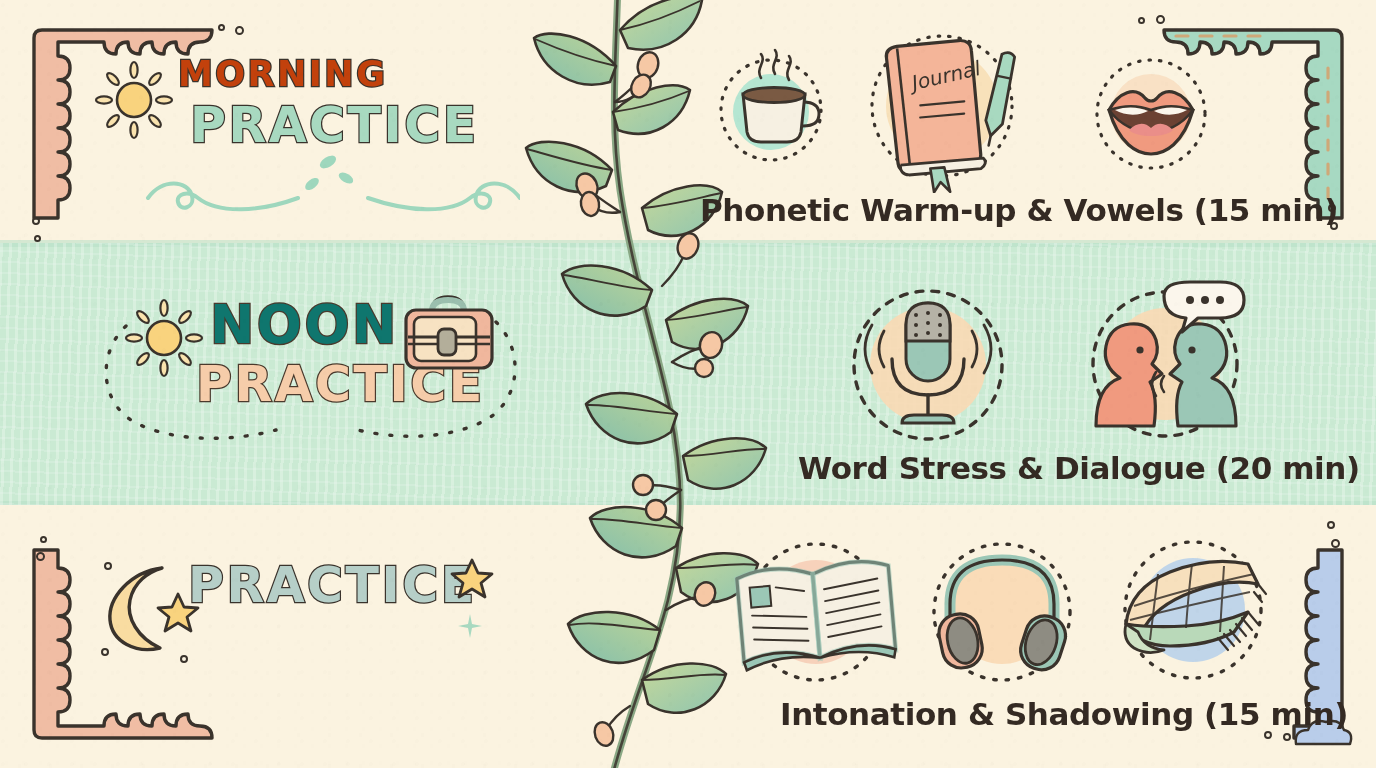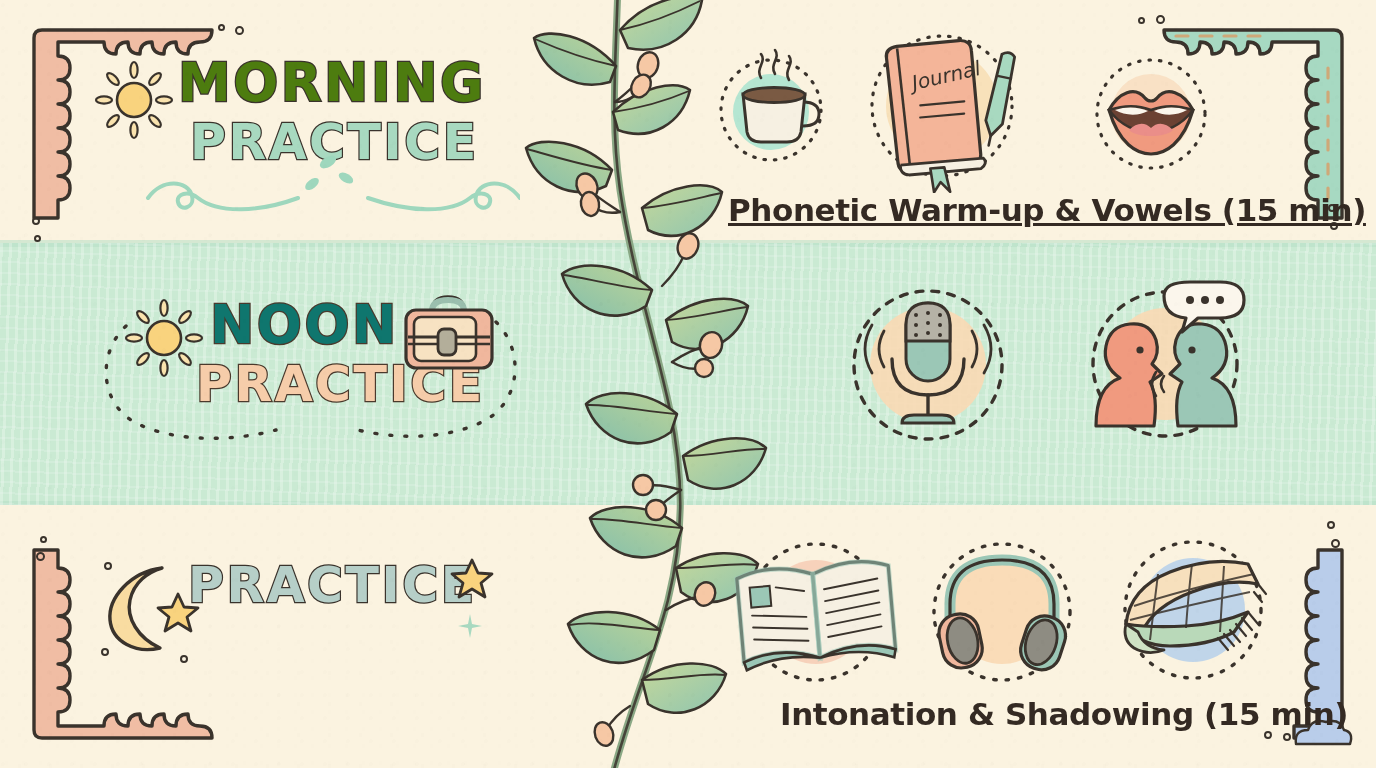--- a/index.html
+++ b/index.html
@@ -62,22 +62,22 @@
     font-weight: 700;
     letter-spacing: 2.5px;
     line-height: .96;
     text-transform: uppercase;
   }
   .title-line { display: block; white-space: nowrap; }
 
   
   #morning-title { left: 178px; top: 58px; }
   #morning-title .l1 {
-    font-size: 53px;
-    color: #4d7c0f;
+    font-size: 35px;
+    color: #c2410c;
     -webkit-text-stroke: 2.4px #3a332c;
     paint-order: stroke fill;
   }
   #morning-title .l2 {
     font-size: 49px;
     color: #a8d9c0;
     -webkit-text-stroke: 2.4px #3a332c;
     paint-order: stroke fill;
     margin-top: 10px; margin-left: 12px;
   }
@@ -117,21 +117,21 @@
   
   .caption {
     position: absolute;
     font-family: "DejaVu Sans", sans-serif;
     font-weight: 700;
     font-size: 31px;
     letter-spacing: -.4px;
     color: #342a23;
     white-space: nowrap;
   }
-  #cap-morning { left: 728px; top: 192px; text-decoration: underline; }
+  #cap-morning { left: 700px; top: 192px; }
   #cap-noon    { left: 798px; top: 450px; }
   #cap-evening { left: 780px; top: 696px; text-align: center; }
 
   
   .icon-badge { position: absolute; }
   .icon-badge svg { display: block; }
 
   
   .dot { position: absolute; border-radius: 50%; border: 2.2px solid #3a332c; }
 </style>
@@ -465,20 +465,21 @@
 
       <path d="M96 18 Q96 4 122 4 L152 4 Q176 4 176 22 Q176 40 152 40 L130 40 L114 54 L118 40 Q96 38 96 18 Z" fill="#fbf6ec" stroke="#3a332c" stroke-width="3.2" stroke-linejoin="round"></path>
       <g fill="#3a332c">
         <circle cx="122" cy="22" r="4"></circle>
           <circle cx="137" cy="22" r="4"></circle>
           <circle cx="152" cy="22" r="4"></circle>
       </g>
     </svg>
   </div>
 
+  <div class="caption" id="cap-noon">Word Stress &amp; Dialogue (20 min)</div>
 
   <div class="title-block title-text" id="evening-title">
     <span class="title-line l2">PRACTICE</span>
   </div>
 
   <div class="icon-badge" style="left:100px;top:560px;">
     <svg width="90" height="96" viewBox="0 0 90 96">
       <path d="M62 8 C30 12, 8 38, 10 60 C12 82, 36 94, 60 88 C38 78, 26 58, 30 40 C34 22, 48 12, 62 8 Z" fill="#f9dca1" stroke="#3a332c" stroke-width="3.4" stroke-linejoin="round"></path>
     </svg>
   </div>

